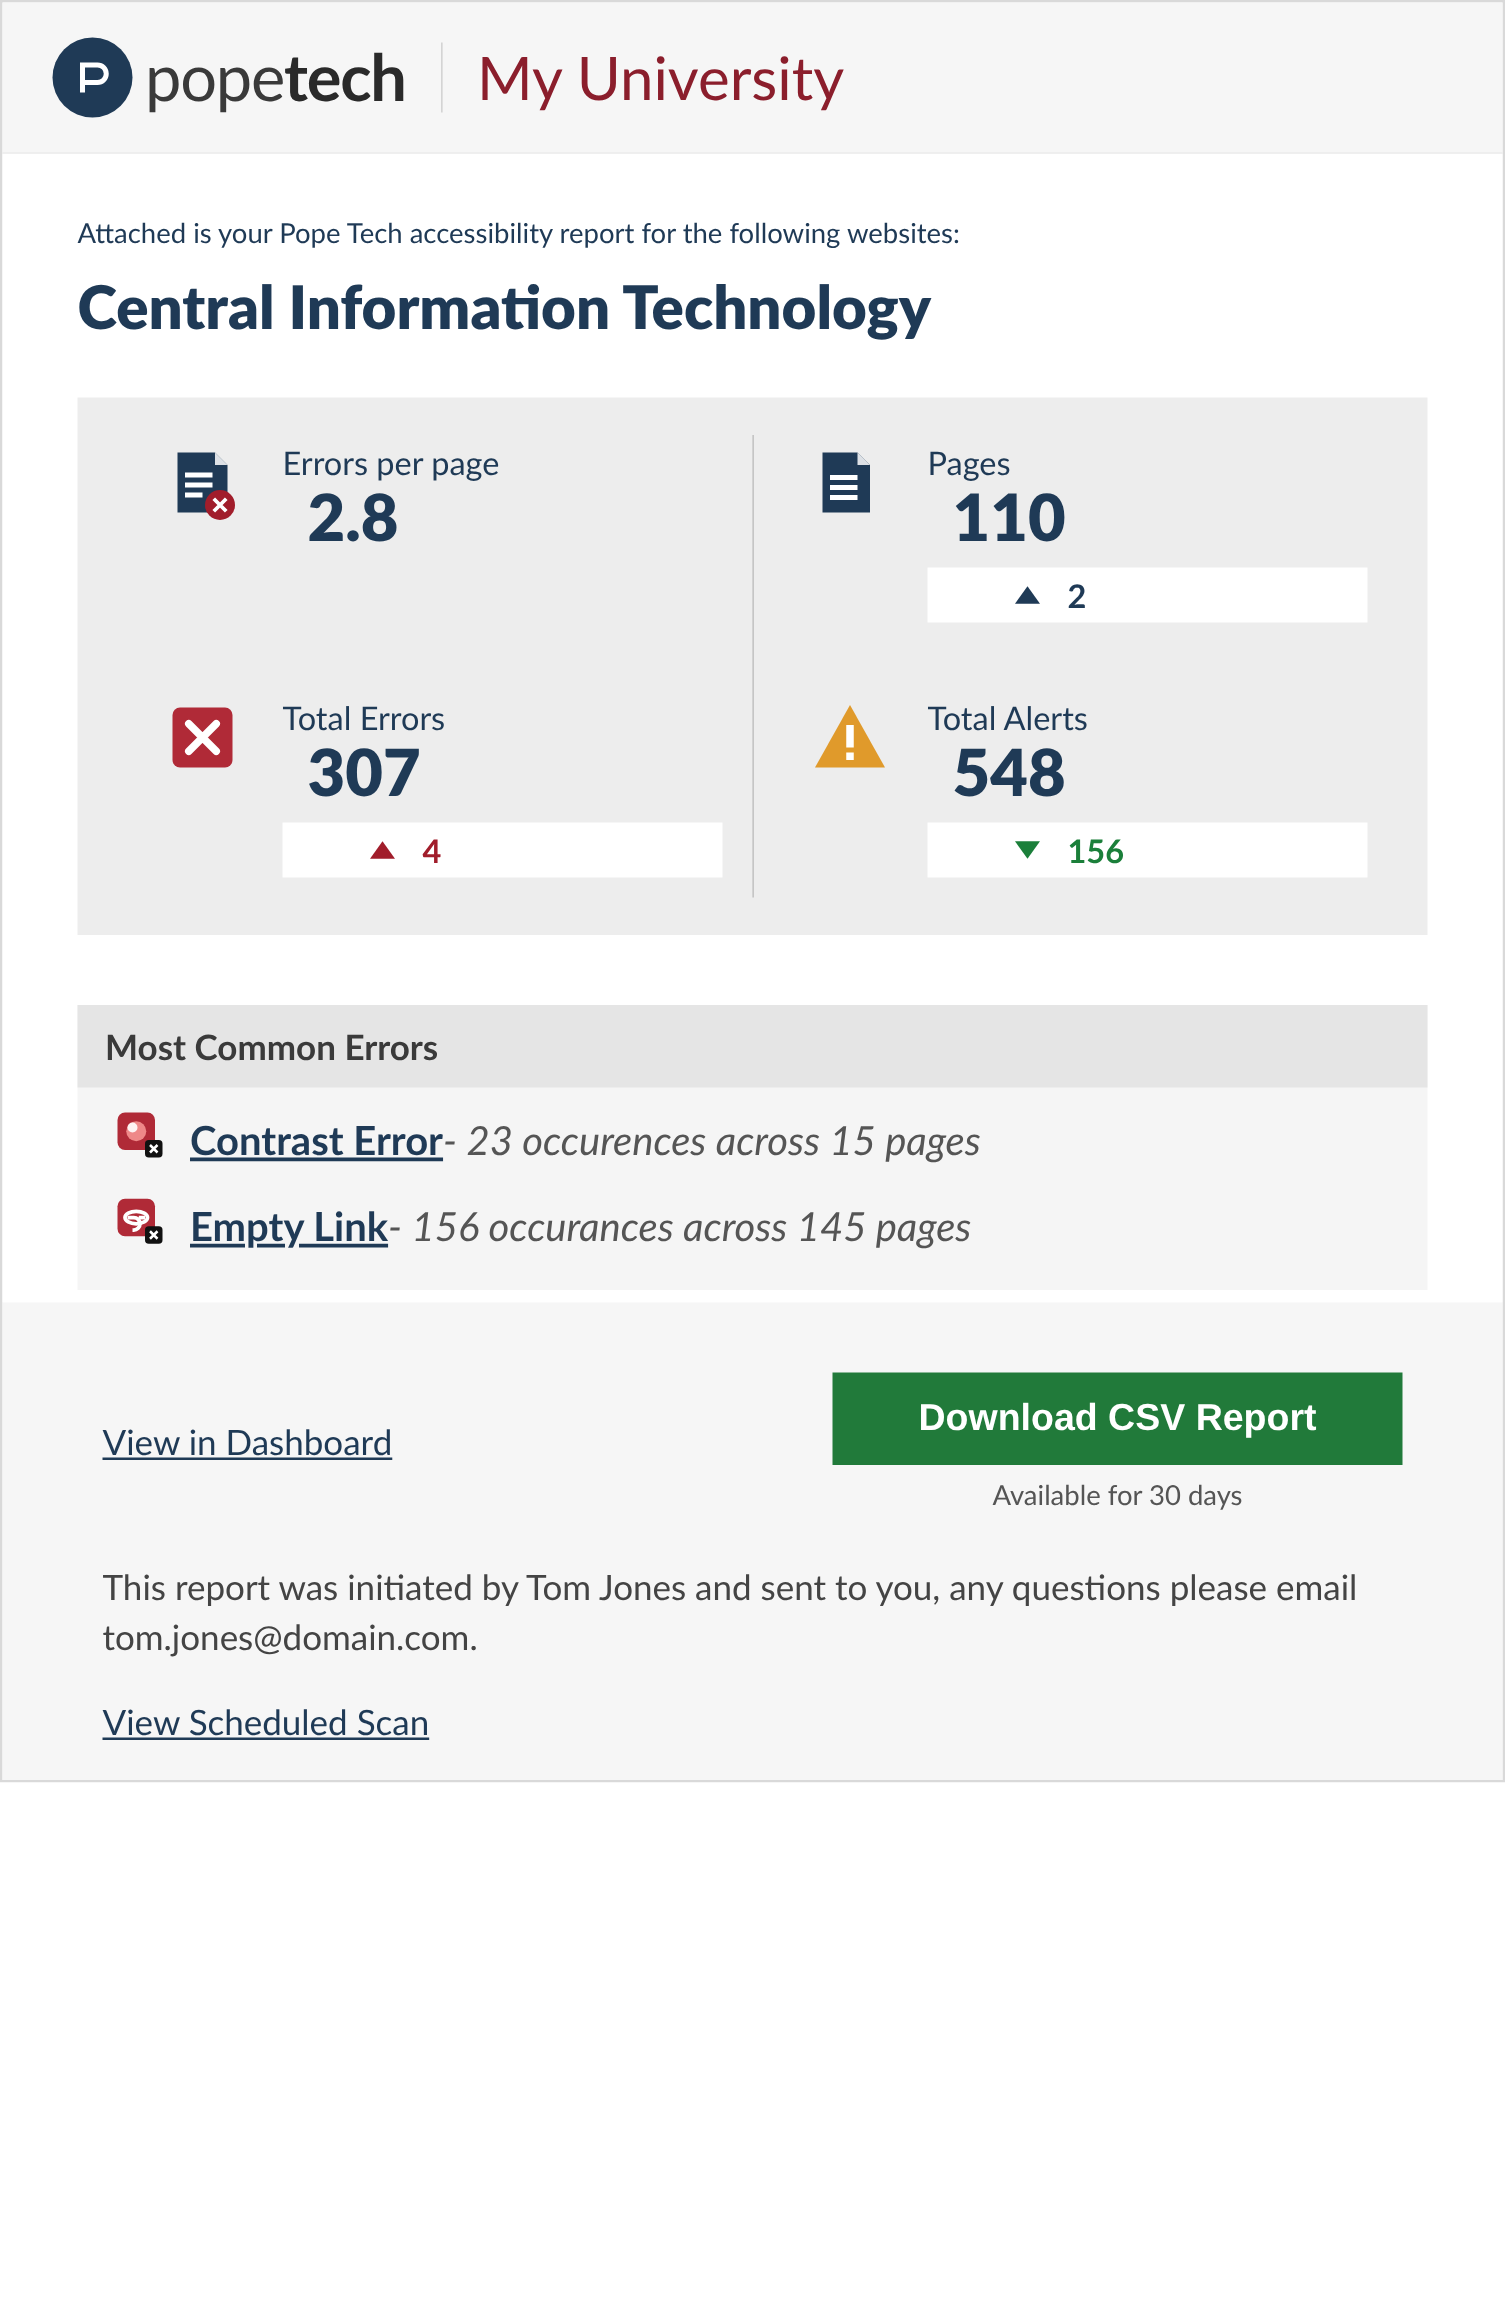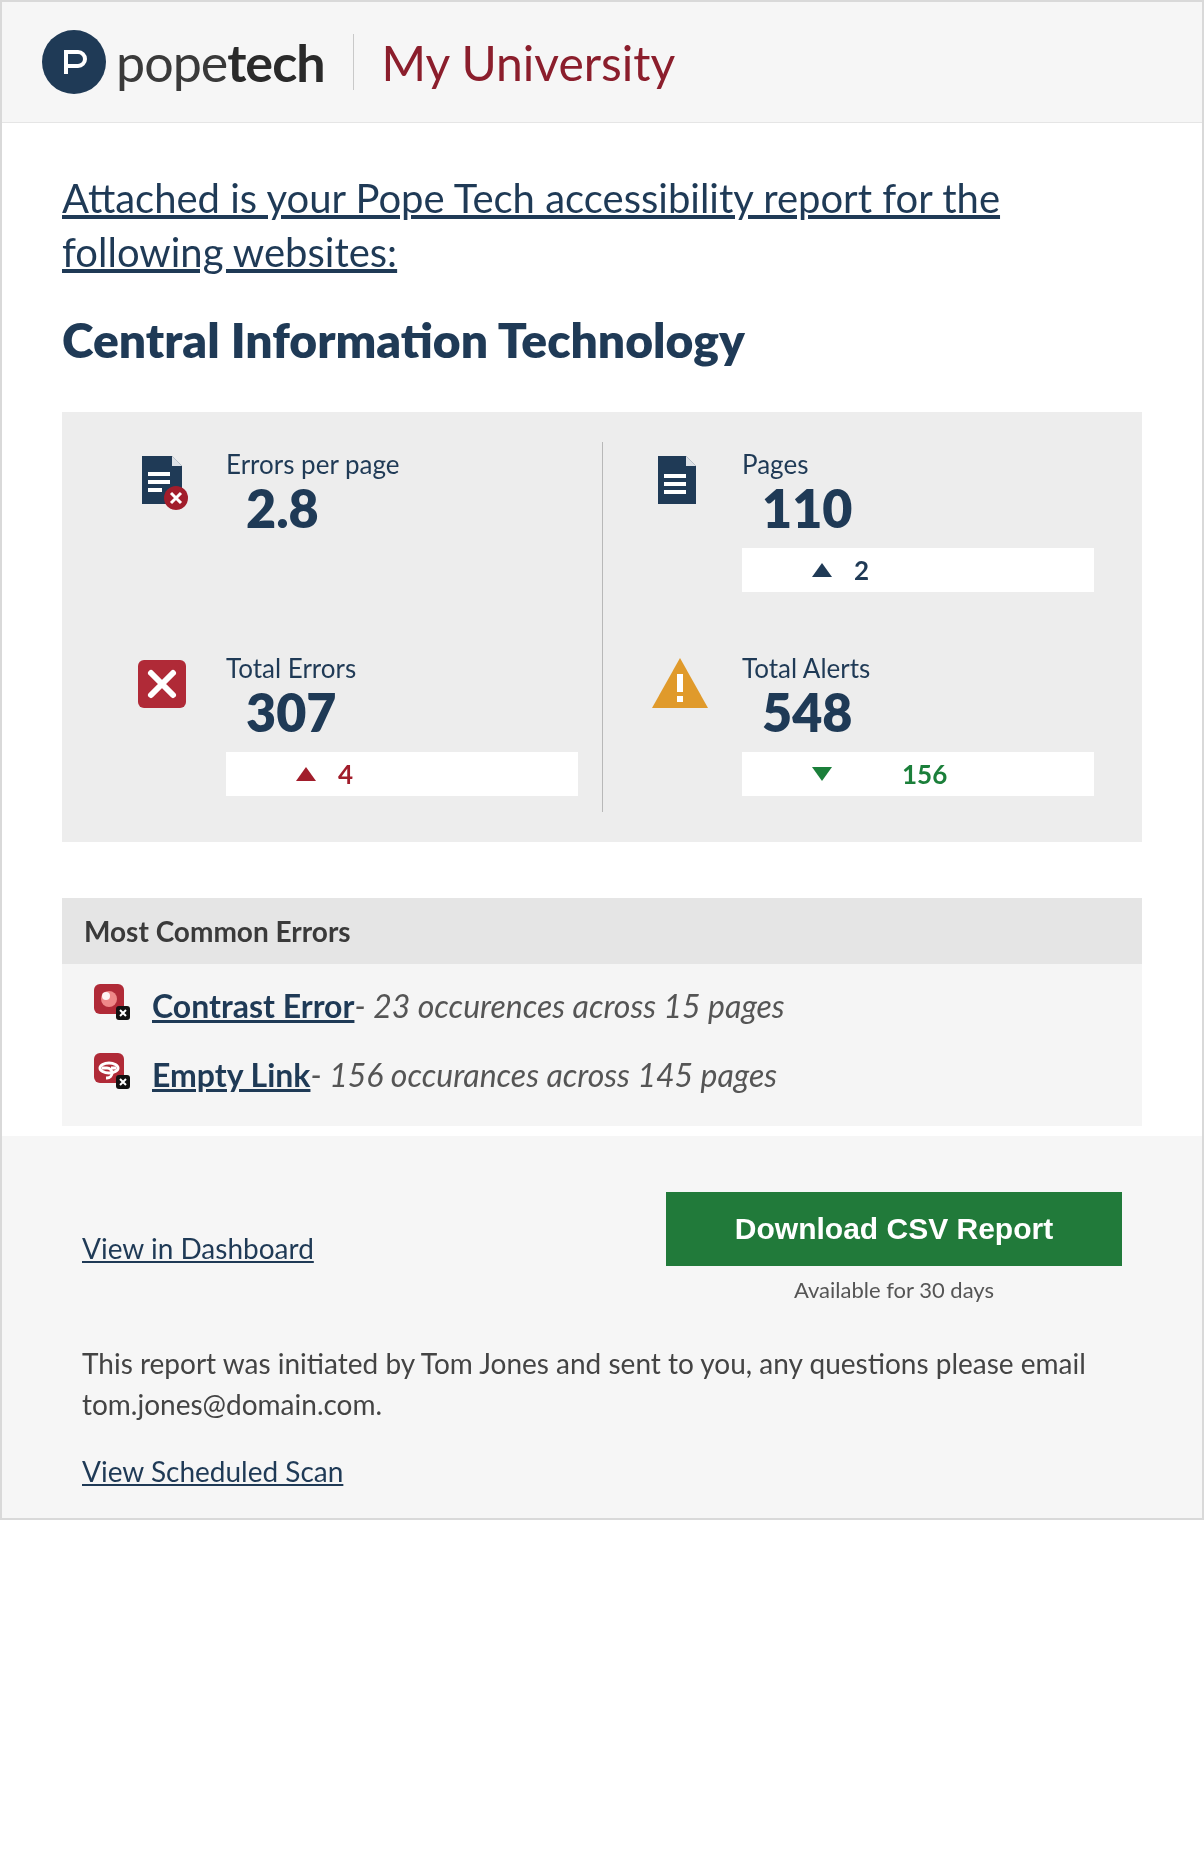--- a/index.html
+++ b/index.html
@@ -49,25 +49,24 @@
     font-size: 48px;
     color: #8b1e2c;
     font-weight: 400;
   }
 
   .content {
     background: #fff;
     padding: 48px 60px 10px 60px;
   }
   .intro {
-    font-size: 40px;
+    font-size: 22px;
     color: #1f3a56;
     line-height: 1.35;
-    margin-bottom: 32px;
-    text-decoration: underline;
+    margin-bottom: 16px;
   }
   .site-title {
     font-size: 48px;
     font-weight: 800;
     color: #1f3a56;
     margin-bottom: 44px;
   }
 
   .metrics {
     background: #ededed;
@@ -122,21 +121,21 @@
     align-items: center;
     font-size: 26px;
     font-weight: 700;
   }
   .delta-bar .tri { margin-right: 22px; }
   .tri-up-navy { width:0;height:0;border-left:10px solid transparent;border-right:10px solid transparent;border-bottom:14px solid #1f3a56; }
   .tri-up-red  { width:0;height:0;border-left:10px solid transparent;border-right:10px solid transparent;border-bottom:14px solid #a11d2b; }
   .tri-dn-green{ width:0;height:0;border-left:10px solid transparent;border-right:10px solid transparent;border-top:14px solid #1b7f3a; }
   .delta-navy  { color:#1f3a56; }
   .delta-red   { color:#a11d2b; }
-  .delta-green { color:#1b7f3a;gap:48px; }
+  .delta-green { color:#1b7f3a; }
 
   .errors-block {
     background: #f5f5f5;
     margin-top: 56px;
     padding-bottom: 24px;
   }
   .errors-head {
     background: #e5e5e5;
     padding: 16px 22px;
     font-size: 28px;

